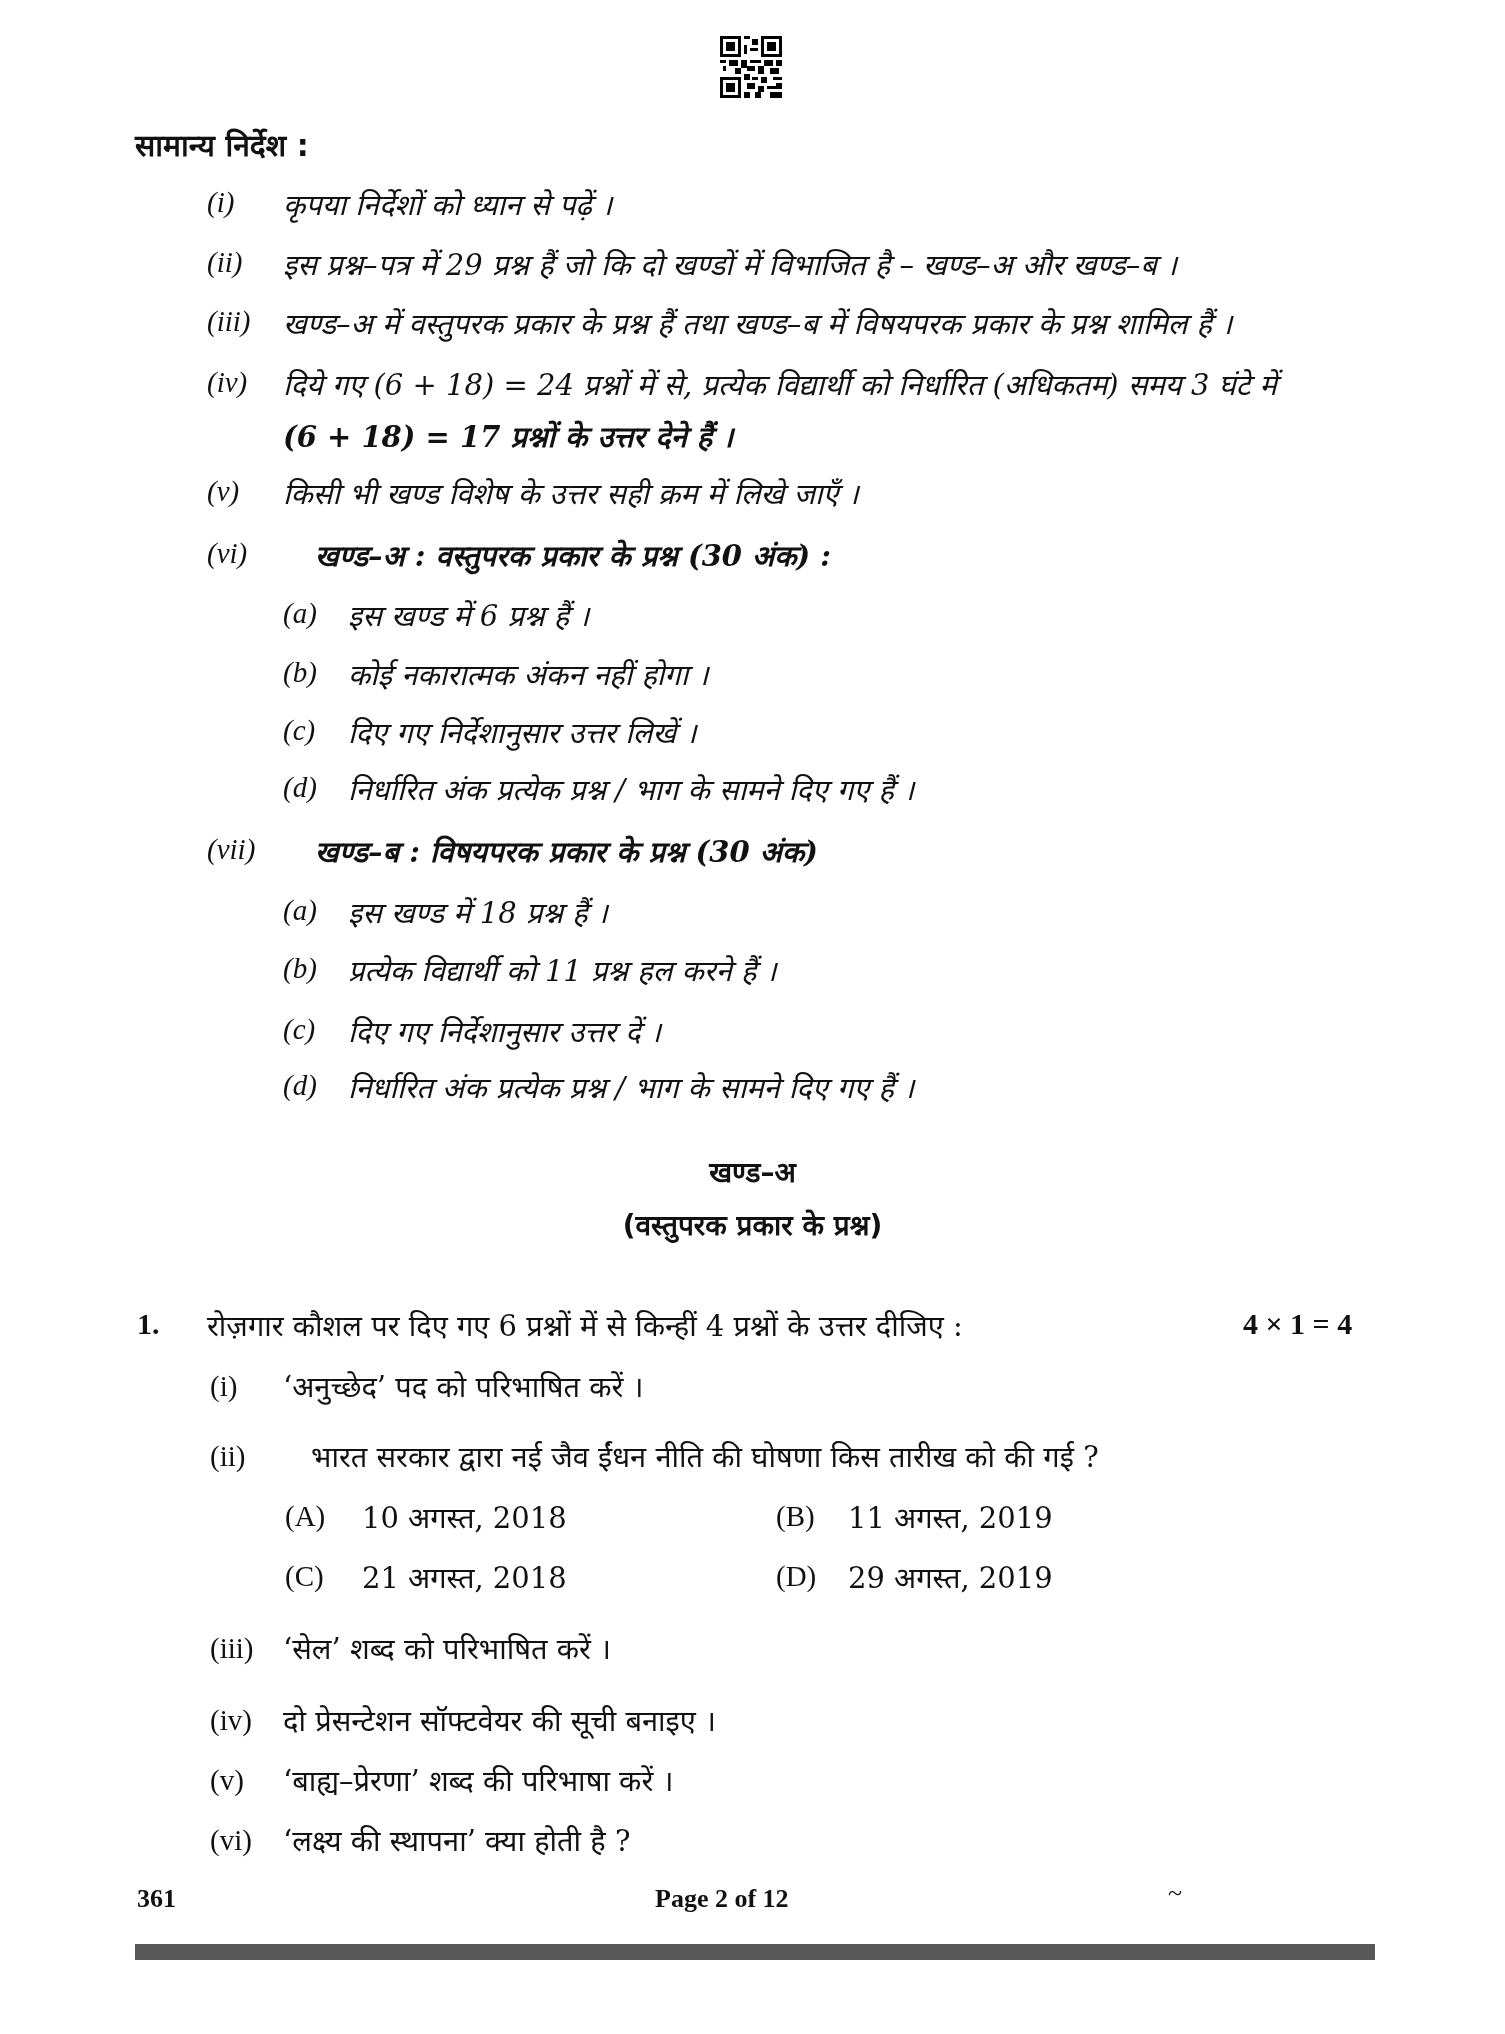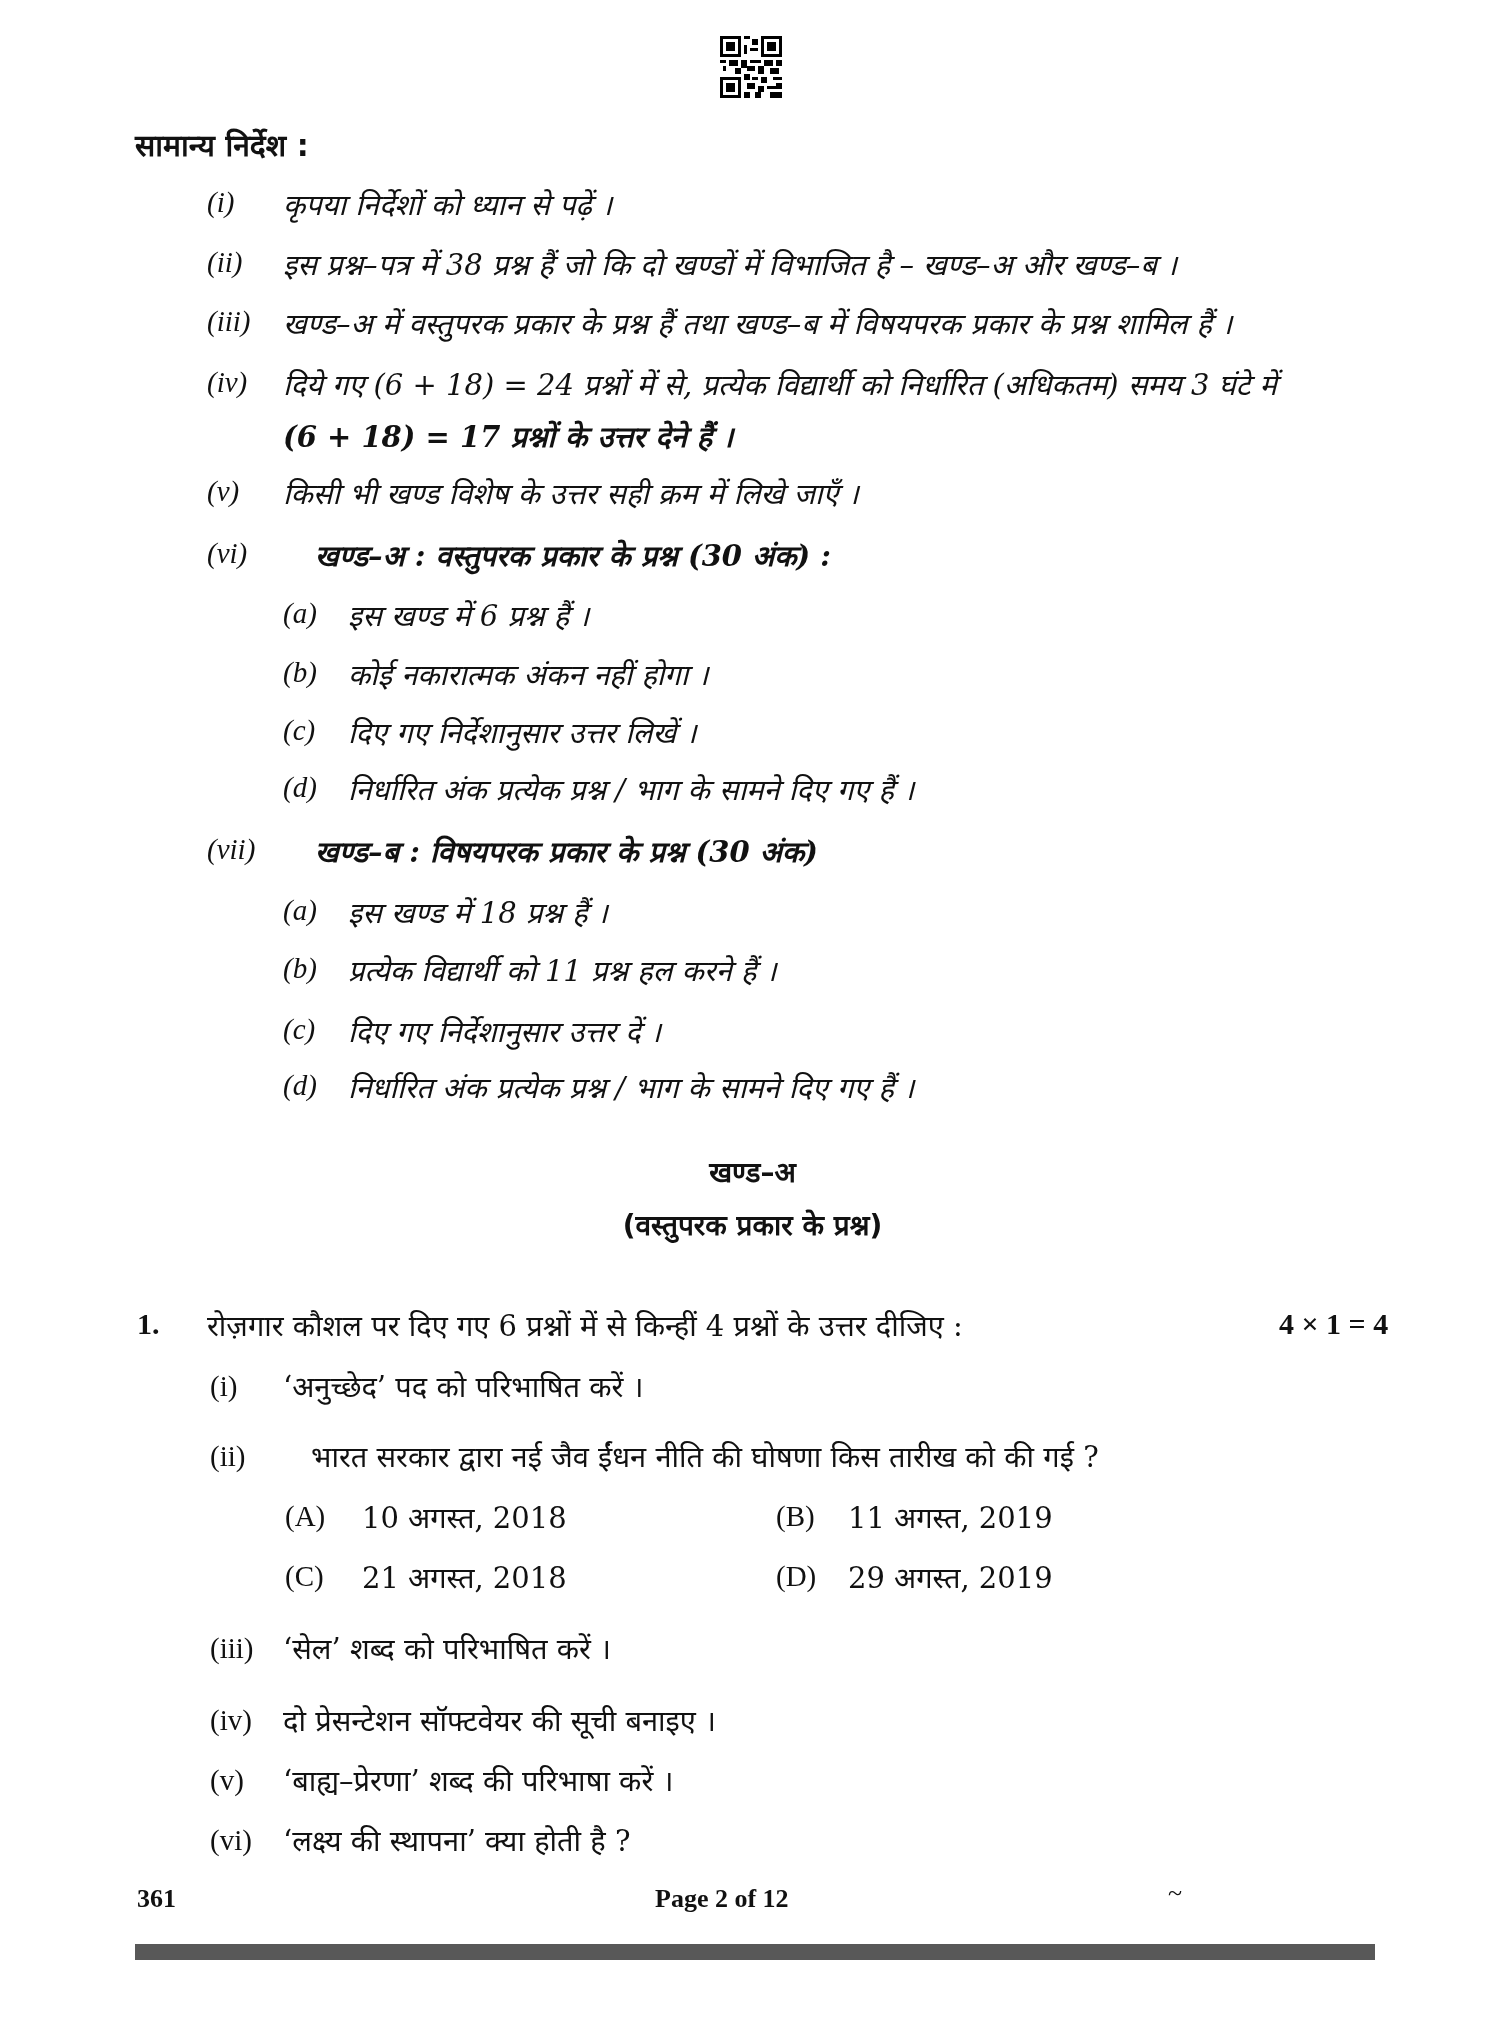--- a/index.html
+++ b/index.html
@@ -65,21 +65,21 @@
   </g>
 </svg>
 
 <div class="abs heading">सामान्य निर्देश :</div>
 
 <div>
   <span class="lbl" style="left:207px;top:186px;">(i)</span>
   <span class="abs inst" style="left:283px;top:184px;">कृपया निर्देशों को ध्यान से पढ़ें ।</span>
 
   <span class="lbl" style="left:207px;top:246px;">(ii)</span>
-  <span class="abs inst" style="left:283px;top:244px;">इस प्रश्न–पत्र में 38 प्रश्न हैं जो कि दो खण्डों में विभाजित है – खण्ड–अ और खण्ड–ब ।</span>
+  <span class="abs inst" style="left:283px;top:244px;">इस प्रश्न–पत्र में 29 प्रश्न हैं जो कि दो खण्डों में विभाजित है – खण्ड–अ और खण्ड–ब ।</span>
 
   <span class="lbl" style="left:207px;top:305px;">(iii)</span>
   <span class="abs inst" style="left:283px;top:303px;">खण्ड–अ में वस्तुपरक प्रकार के प्रश्न हैं तथा खण्ड–ब में विषयपरक प्रकार के प्रश्न शामिल हैं ।</span>
 
   <span class="lbl" style="left:207px;top:366px;">(iv)</span>
   <span class="abs inst" style="left:283px;top:364px;">दिये गए (6 + 18) = 24 प्रश्नों में से, प्रत्येक विद्यार्थी को निर्धारित (अधिकतम) समय 3 घंटे में</span>
   <span class="abs inst" style="left:283px;top:416px;font-weight:bold;">(6 + 18) = 17 प्रश्नों के उत्तर देने हैं ।</span>
 
   <span class="lbl" style="left:207px;top:475px;">(v)</span>
   <span class="abs inst" style="left:283px;top:473px;">किसी भी खण्ड विशेष के उत्तर सही क्रम में लिखे जाएँ ।</span>
@@ -108,21 +108,21 @@
   <span class="sublbl" style="left:283px;top:1069px;">(d)</span>
   <span class="abs inst" style="left:348px;top:1067px;">निर्धारित अंक प्रत्येक प्रश्न / भाग के सामने दिए गए हैं ।</span>
 </div>
 
 <div class="abs center sec-title" style="top:1152px;">खण्ड–अ</div>
 <div class="abs center sec-title" style="top:1205px;">(वस्तुपरक प्रकार के प्रश्न)</div>
 
 <div>
   <span class="abs qnum" style="left:137px;top:1307px;">1.</span>
   <span class="abs q" style="left:207px;top:1305px;">रोज़गार कौशल पर दिए गए 6 प्रश्नों में से किन्हीं 4 प्रश्नों के उत्तर दीजिए :</span>
-  <span class="abs marks" style="left:1243px;top:1307px;margin-left:36px;">4 × 1 = 4</span>
+  <span class="abs marks" style="left:1243px;top:1307px;">4 × 1 = 4</span>
 
   <span class="abs qlbl" style="left:210px;top:1370px;">(i)</span>
   <span class="abs q" style="left:283px;top:1366px;">‘अनुच्छेद’ पद को परिभाषित करें ।</span>
 
   <span class="abs qlbl" style="left:210px;top:1440px;">(ii)</span>
   <span class="abs q" style="left:283px;top:1436px;margin-left:28px;">भारत सरकार द्वारा नई जैव ईंधन नीति की घोषणा किस तारीख को की गई ?</span>
 
   <span class="abs qlbl" style="left:285px;top:1500px;">(A)</span>
   <span class="abs q" style="left:362px;top:1497px;">10 अगस्त, 2018</span>
   <span class="abs qlbl" style="left:776px;top:1500px;">(B)</span>

